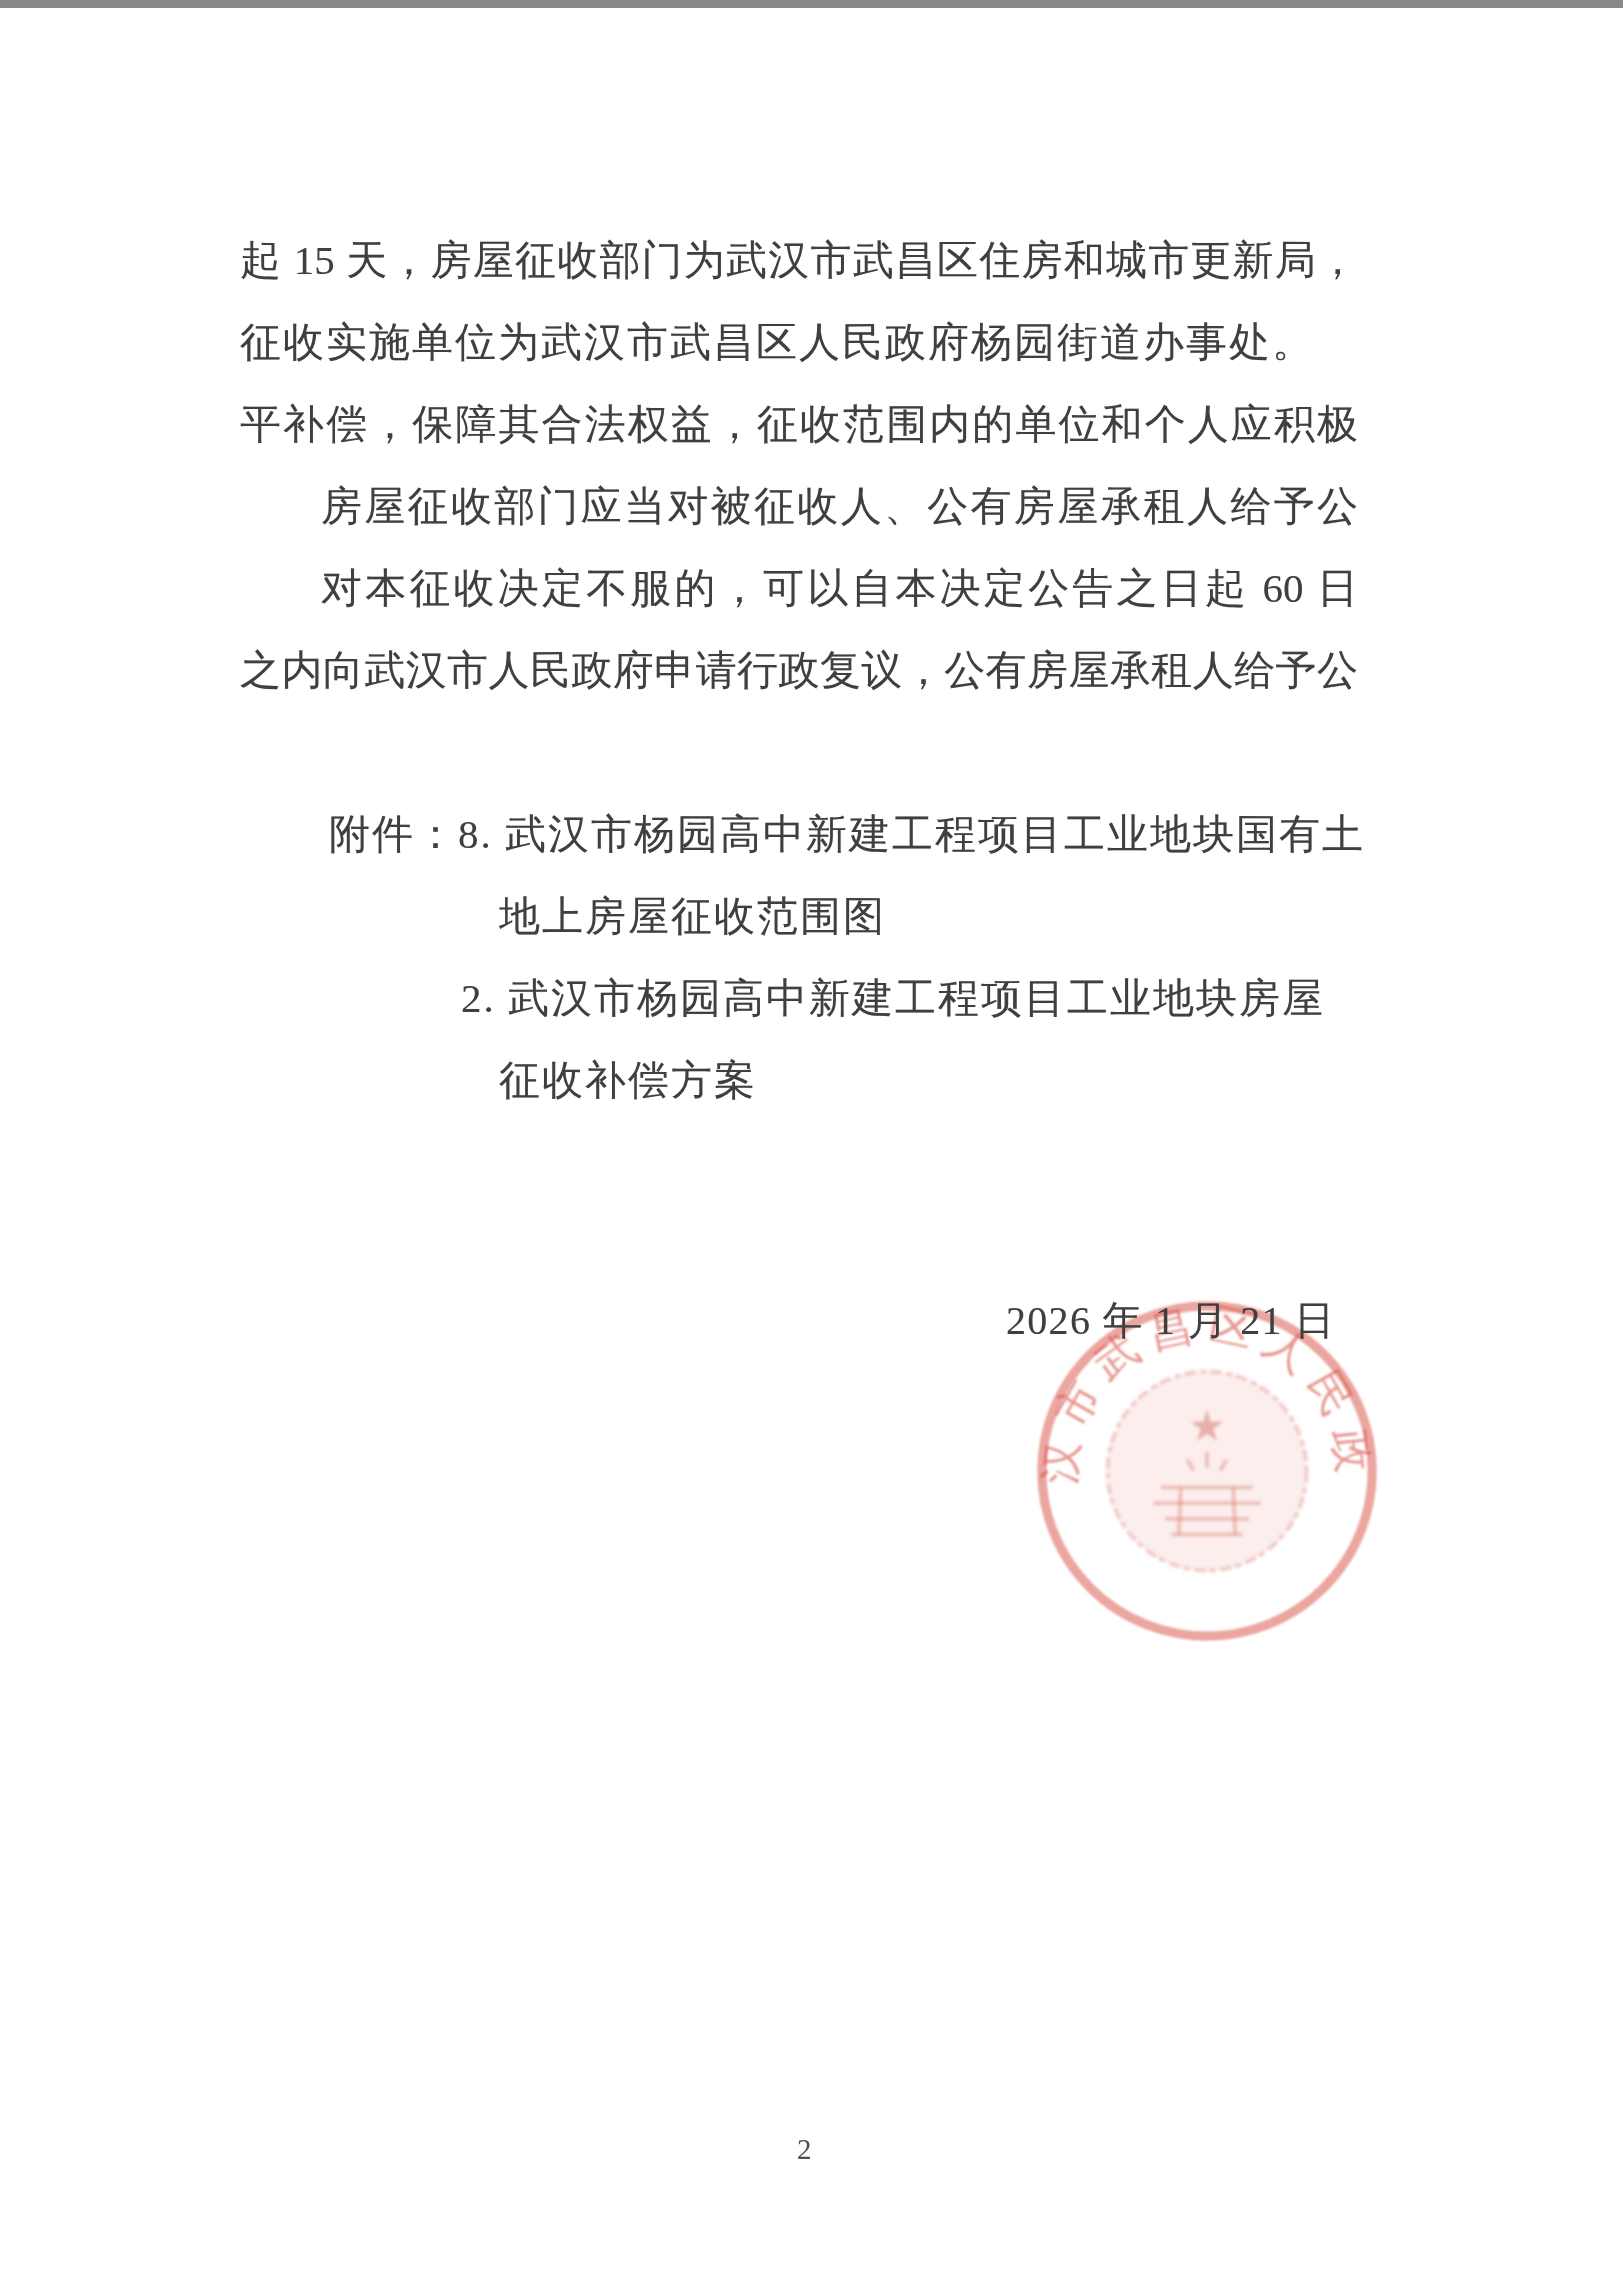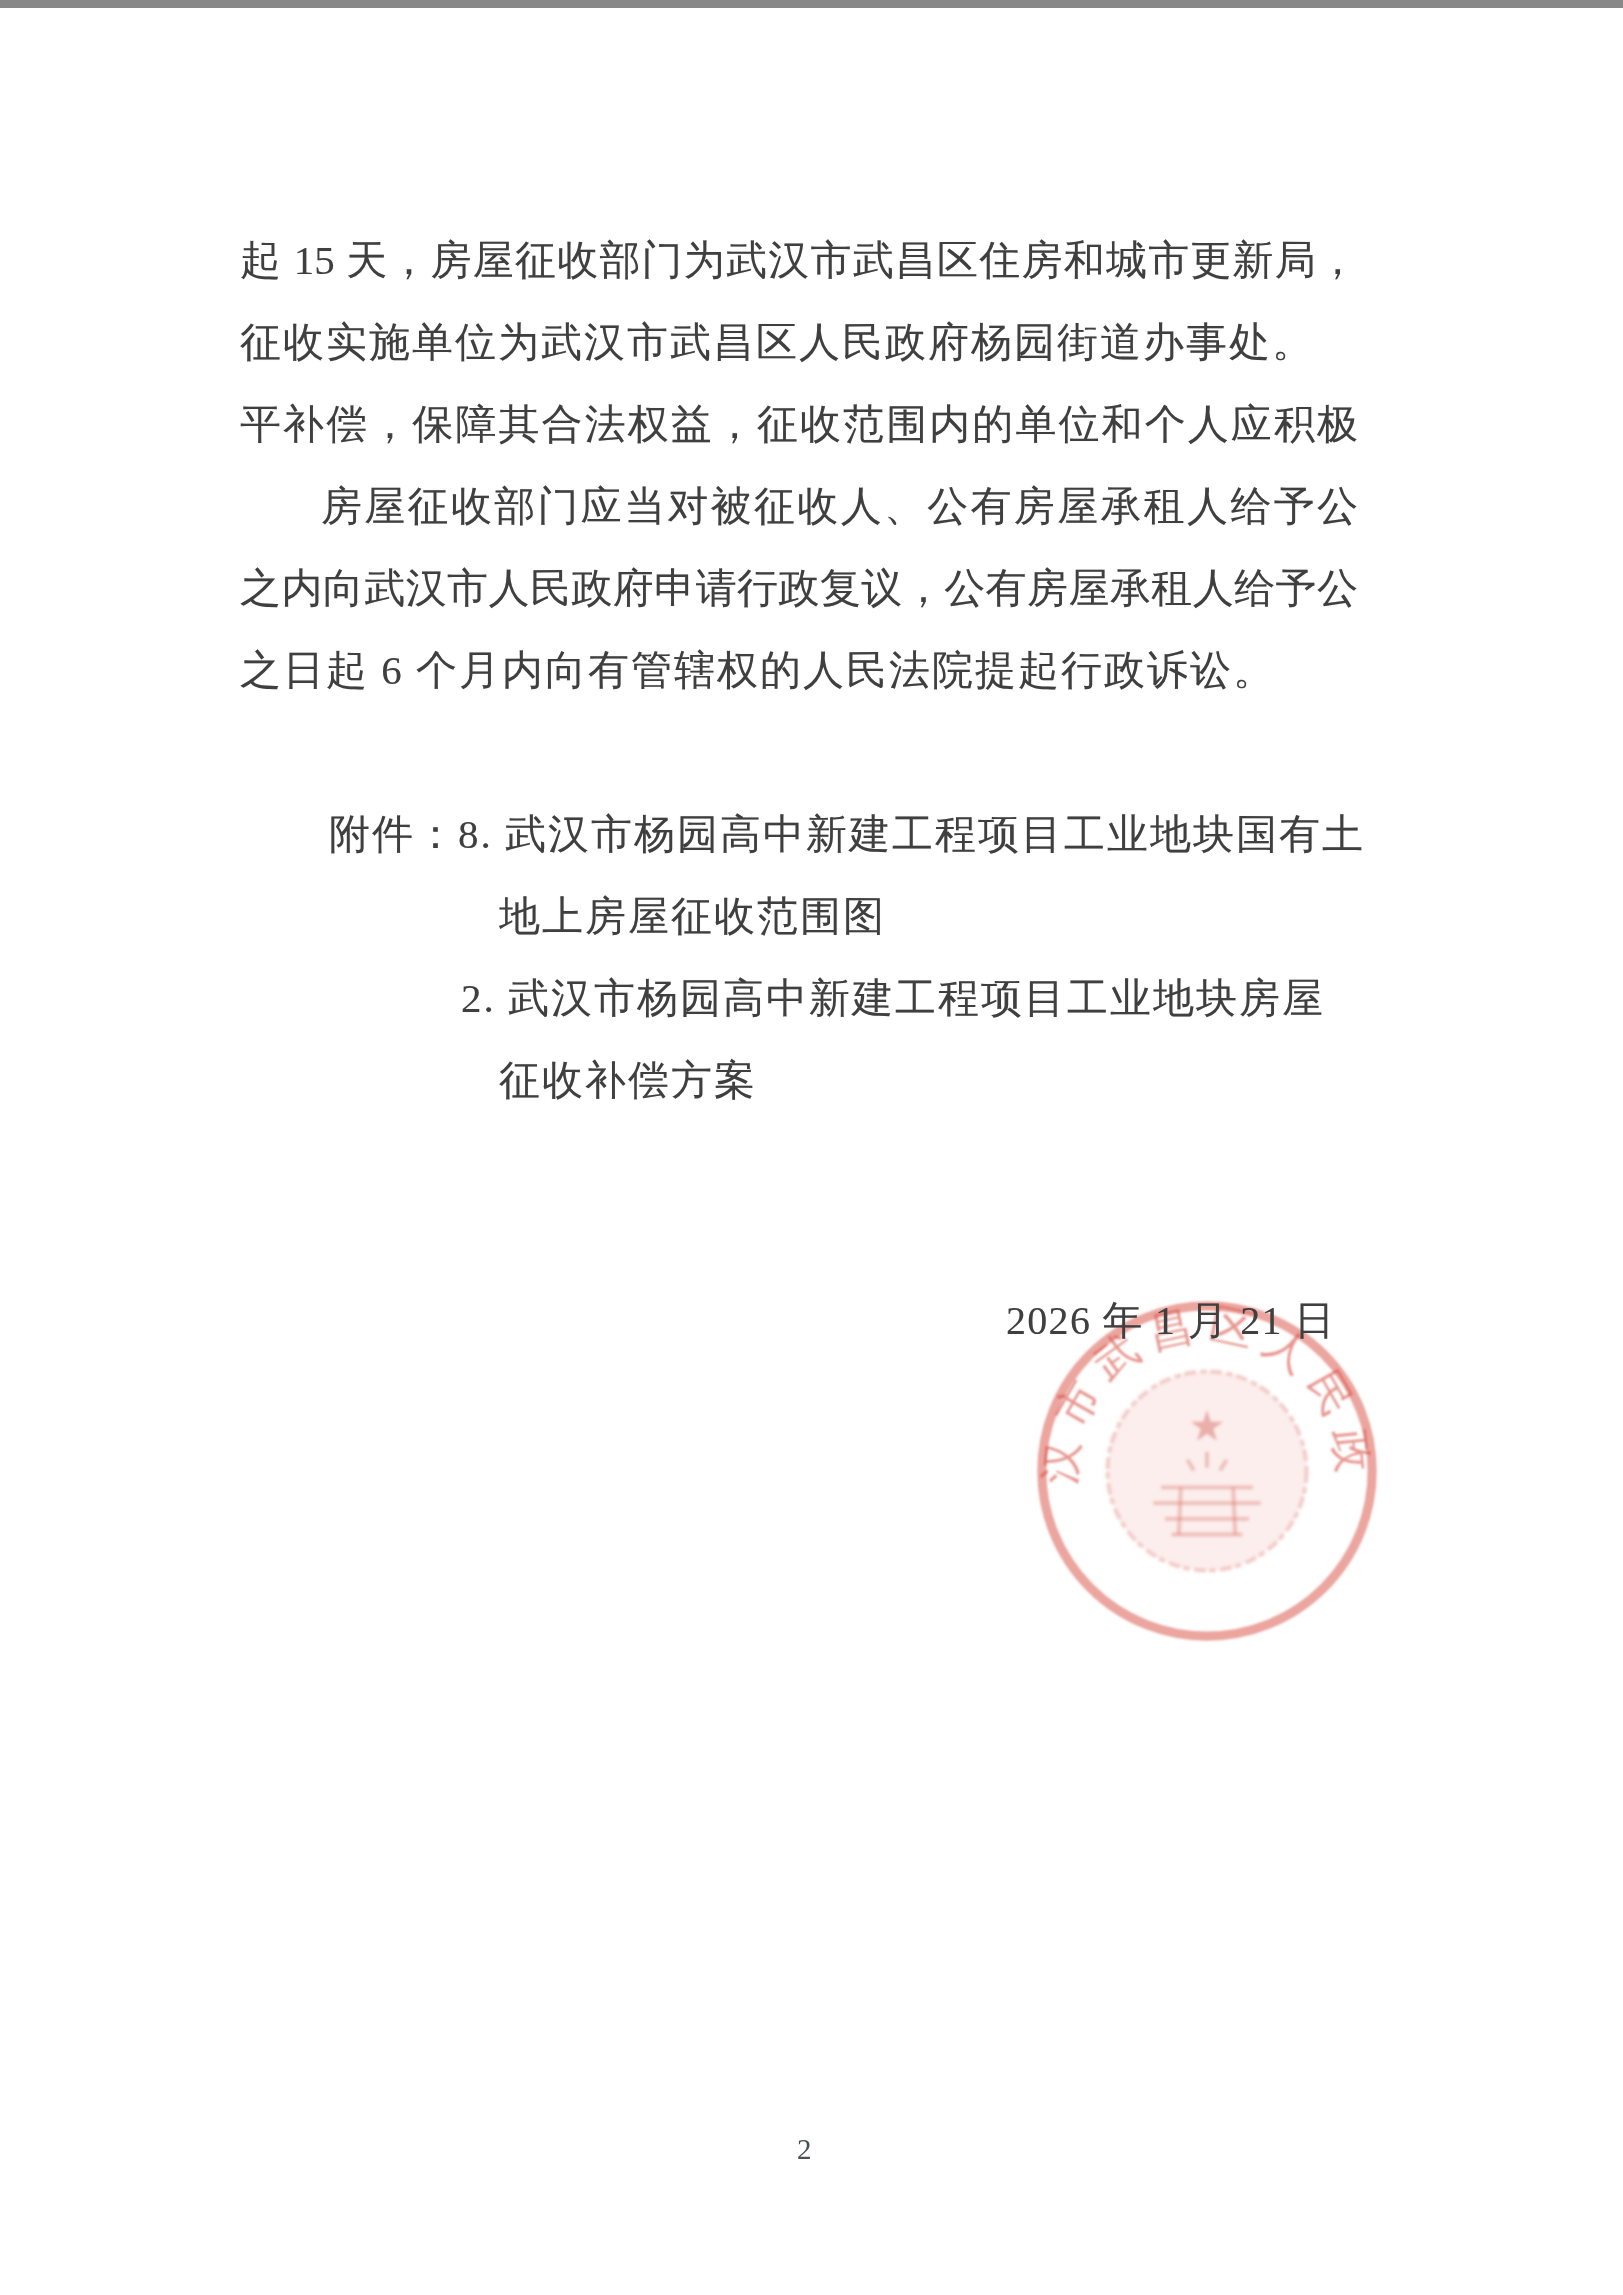--- a/index.html
+++ b/index.html
@@ -74,22 +74,22 @@
 </head>
 <body>
 
 <div class="page">
 
   <div class="content">
     <div class="line justify">起 15 天，房屋征收部门为武汉市武昌区住房和城市更新局，</div>
     <div class="line">征收实施单位为武汉市武昌区人民政府杨园街道办事处。</div>
     <div class="line justify">平补偿，保障其合法权益，征收范围内的单位和个人应积极</div>
     <div class="line justify indent">房屋征收部门应当对被征收人、公有房屋承租人给予公</div>
+    <div class="line justify indent">对本征收决定不服的，可以自本决定公告之日起 60 日</div>
     <div class="line justify">之内向武汉市人民政府申请行政复议，公有房屋承租人给予公</div>
-    <div class="line">之日起 6 个月内向有管辖权的人民法院提起行政诉讼。</div>
 
     <div class="gap"></div>
 
     <div class="line att-1">附件：8. 武汉市杨园高中新建工程项目工业地块国有土</div>
     <div class="line att-cont">地上房屋征收范围图</div>
     <div class="line att-2">2. 武汉市杨园高中新建工程项目工业地块房屋</div>
     <div class="line att-cont">征收补偿方案</div>
 
     <div class="line date-line">2026 年 1 月 21 日</div>
   </div>

